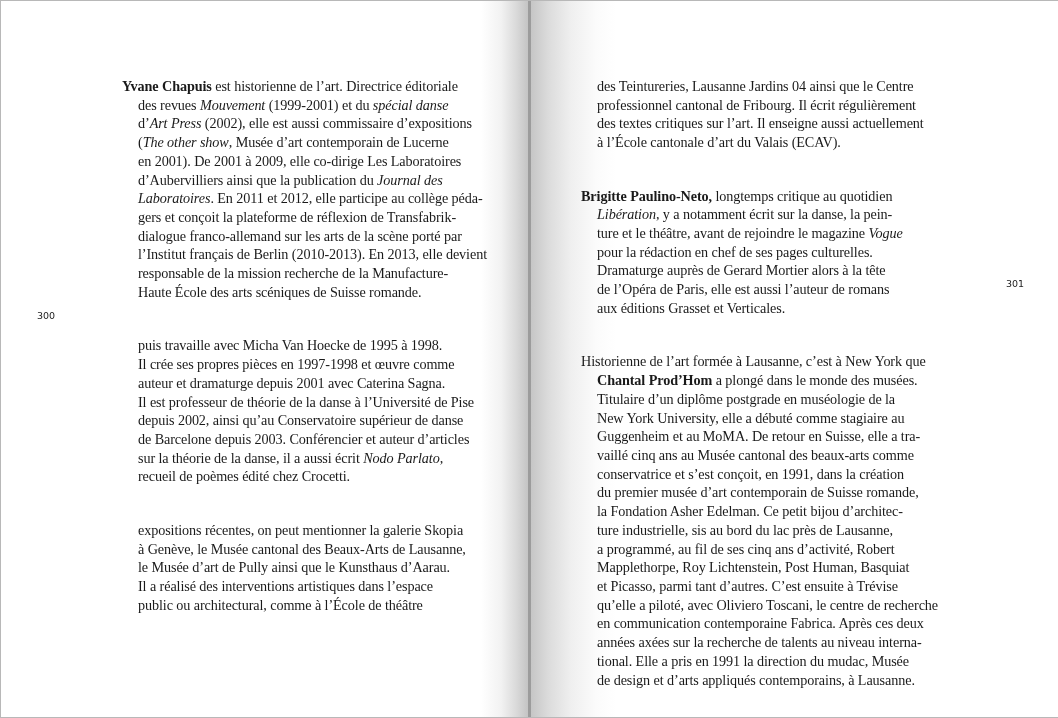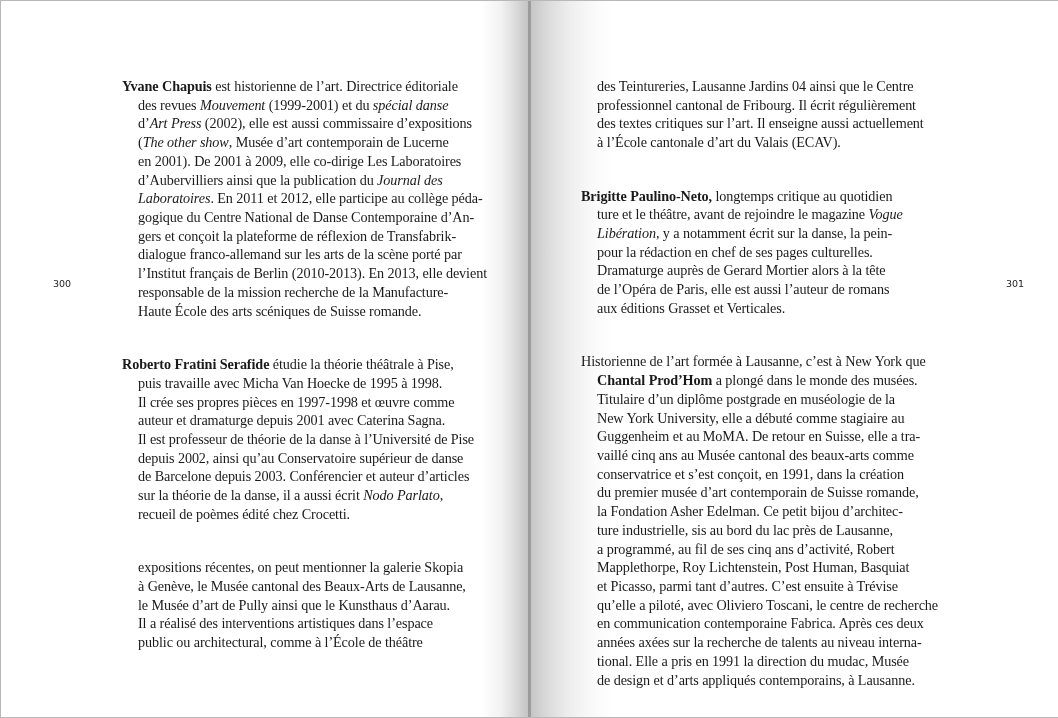--- a/index.html
+++ b/index.html
@@ -15,21 +15,21 @@
   }
   .page { position: absolute; top: 0; height: 100%; }
   .page-left { left: 0; width: 528px;
     background: linear-gradient(to right, #ffffff 0px, #ffffff 480px, #f2f2f2 500px, #dadada 515px, #c4c4c4 527px); }
   .page-right { left: 530px; width: 528px;
     background: linear-gradient(to right, #c6c6c6 0px, #dcdcdc 18px, #efefef 40px, #fbfbfb 65px, #ffffff 85px, #ffffff 528px); }
   .gutter { position: absolute; left: 527px; top: 0; width: 3px; height: 100%; background: #9c9c9c; }
   .folio {
     position: absolute; top: 277px; font-family: "DejaVu Sans", sans-serif; font-size: 9.5px; color: #222;
   }
-  .folio-left { left: 52px; }
+  .folio-left { left: 36px; margin-top: 32px; }
   .folio-right { left: 475px; }
   .col { position: absolute; font-size: 14.2px; line-height: 18.72px; letter-spacing: -0.1px; }
   .col-left { left: 113px; top: 68px; width: 370px; }
   .col-right { left: 42px; top: 68px; width: 370px; }
   .para { margin: 8px; }
   .line { display: block; white-space: nowrap; }
   .line.ind { padding-left: 16px; }
   .gap { height: 18.72px; }
   b { font-weight: bold; }
   i { font-style: italic; }
@@ -42,30 +42,28 @@
     <div class="folio folio-left">300</div>
     <div class="col col-left">
         <div class="para">
           <span class="line"><b>Yvane Chapuis</b><span> est historienne de l’art. Directrice éditoriale</span></span>
           <span class="line ind"><span>des revues </span><i>Mouvement</i><span> (1999-2001) et du </span><i>spécial danse</i></span>
           <span class="line ind"><span>d’</span><i>Art Press</i><span> (2002), elle est aussi commissaire d’expositions</span></span>
           <span class="line ind"><span>(</span><i>The other show</i><span>, Musée d’art contemporain de Lucerne</span></span>
           <span class="line ind"><span>en 2001). De 2001 à 2009, elle co-dirige Les Laboratoires</span></span>
           <span class="line ind"><span>d’Aubervilliers ainsi que la publication du </span><i>Journal des</i></span>
           <span class="line ind"><i>Laboratoires</i><span>. En 2011 et 2012, elle participe au collège péda-</span></span>
-          <span class="line ind"><span>gogique du Centre National de Danse Contemporaine d’An-</span></span>
           <span class="line ind"><span>gers et conçoit la plateforme de réflexion de Transfabrik-</span></span>
           <span class="line ind"><span>dialogue franco-allemand sur les arts de la scène porté par</span></span>
           <span class="line ind"><span>l’Institut français de Berlin (2010-2013). En 2013, elle devient</span></span>
           <span class="line ind"><span>responsable de la mission recherche de la Manufacture-</span></span>
           <span class="line ind"><span>Haute École des arts scéniques de Suisse romande.</span></span>
         </div>
         <div class="gap"></div>
         <div class="para">
-          <span class="line"><b>Roberto Fratini Serafide</b><span> étudie la théorie théâtrale à Pise,</span></span>
           <span class="line ind"><span>puis travaille avec Micha Van Hoecke de 1995 à 1998.</span></span>
           <span class="line ind"><span>Il crée ses propres pièces en 1997-1998 et œuvre comme</span></span>
           <span class="line ind"><span>auteur et dramaturge depuis 2001 avec Caterina Sagna.</span></span>
           <span class="line ind"><span>Il est professeur de théorie de la danse à l’Université de Pise</span></span>
           <span class="line ind"><span>depuis 2002, ainsi qu’au Conservatoire supérieur de danse</span></span>
           <span class="line ind"><span>de Barcelone depuis 2003. Conférencier et auteur d’articles</span></span>
           <span class="line ind"><span>sur la théorie de la danse, il a aussi écrit </span><i>Nodo Parlato</i><span>,</span></span>
           <span class="line ind"><span>recueil de poèmes édité chez Crocetti.</span></span>
         </div>
         <div class="gap"></div>
@@ -84,22 +82,22 @@
     <div class="col col-right">
         <div class="para">
           <span class="line ind"><span>des Teintureries, Lausanne Jardins 04 ainsi que le Centre</span></span>
           <span class="line ind"><span>professionnel cantonal de Fribourg. Il écrit régulièrement</span></span>
           <span class="line ind"><span>des textes critiques sur l’art. Il enseigne aussi actuellement</span></span>
           <span class="line ind"><span>à l’École cantonale d’art du Valais (ECAV).</span></span>
         </div>
         <div class="gap"></div>
         <div class="para">
           <span class="line"><b>Brigitte Paulino-Neto,</b><span> longtemps critique au quotidien</span></span>
+          <span class="line ind"><i>Libération</i><span>, y a notamment écrit sur la danse, la pein-</span></span>
           <span class="line ind"><span>ture et le théâtre, avant de rejoindre le magazine </span><i>Vogue</i></span>
-          <span class="line ind"><i>Libération</i><span>, y a notamment écrit sur la danse, la pein-</span></span>
           <span class="line ind"><span>pour la rédaction en chef de ses pages culturelles.</span></span>
           <span class="line ind"><span>Dramaturge auprès de Gerard Mortier alors à la tête</span></span>
           <span class="line ind"><span>de l’Opéra de Paris, elle est aussi l’auteur de romans</span></span>
           <span class="line ind"><span>aux éditions Grasset et Verticales.</span></span>
         </div>
         <div class="gap"></div>
         <div class="para">
           <span class="line"><span>Historienne de l’art formée à Lausanne, c’est à New York que</span></span>
           <span class="line ind"><b>Chantal Prod’Hom</b><span> a plongé dans le monde des musées.</span></span>
           <span class="line ind"><span>Titulaire d’un diplôme postgrade en muséologie de la</span></span>

